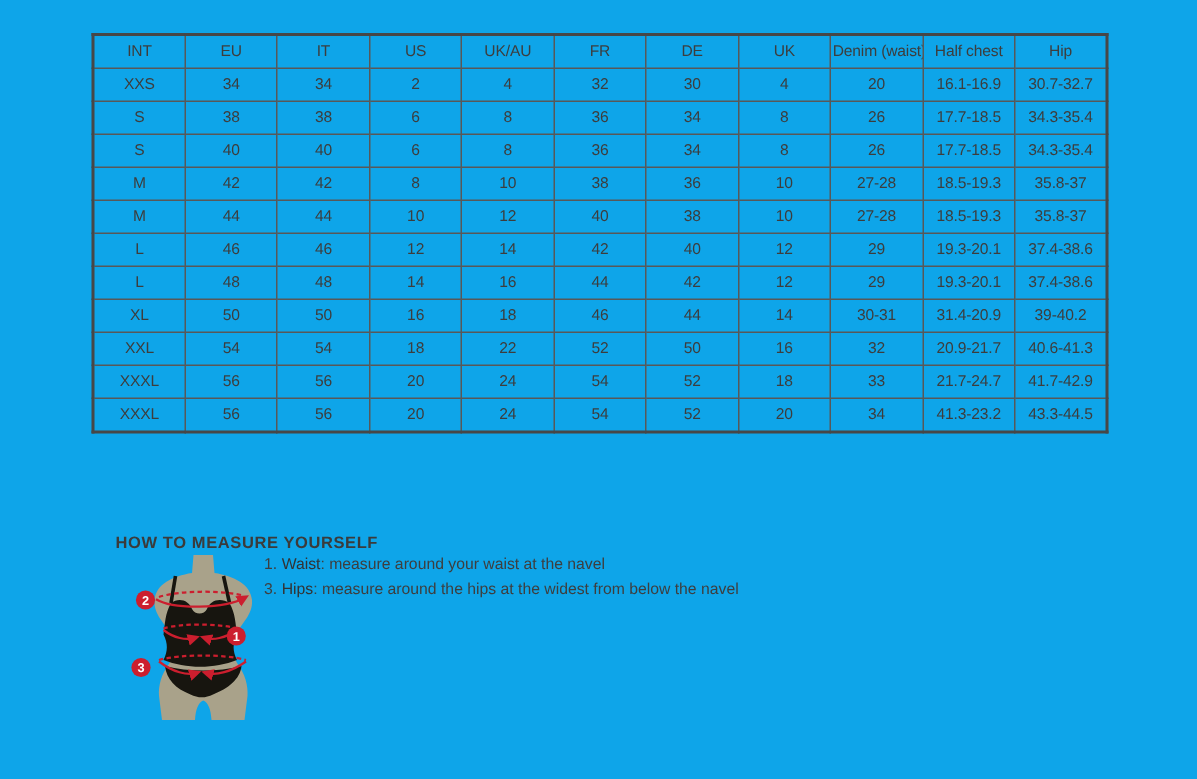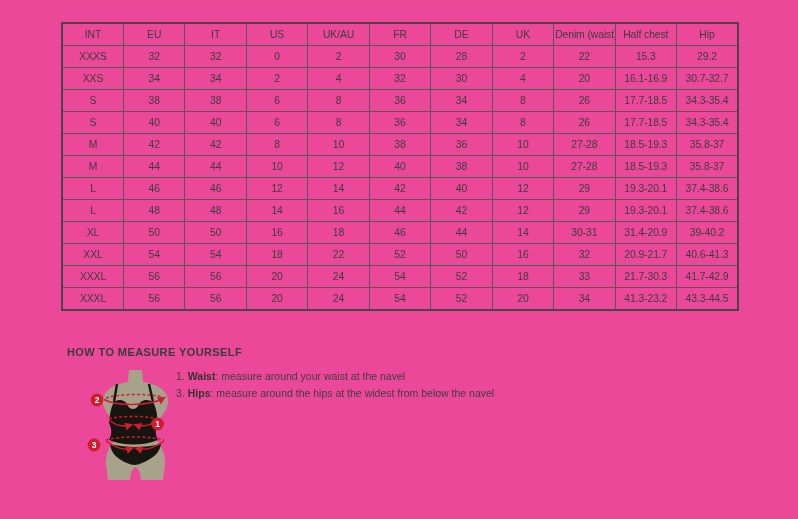--- a/index.html
+++ b/index.html
@@ -6,21 +6,21 @@
     margin: 0;
     padding: 0;
     background: #ffffff;
     font-family: "Liberation Sans", "DejaVu Sans", sans-serif;
     color: #3d3d3d;
   }
   .page {
     position: relative;
     width: 798px;
     height: 519px;
-    background: #ec4899;
+    background: #0ea5e9;
     overflow: hidden;
   }
 
   
   .size-table {
     position: absolute;
     left: 61px;
     top: 22px;
     width: 678px;
     border-collapse: collapse;
@@ -40,21 +40,21 @@
     white-space: nowrap;
     overflow: hidden;
     color: #3d3d3d;
   }
 
   
   .measure-title {
     position: absolute;
     left: 65px;
     top: 344px;
-    margin: 2px;
+    margin: 12px;
     font-size: 11px;
     font-weight: 700;
     letter-spacing: 0.4px;
     color: #3b3b3b;
   }
   .figure-wrap {
     position: absolute;
     left: 78px;
     top: 369px;
     width: 115px;
@@ -69,21 +69,21 @@
     list-style: none;
     font-size: 10.5px;
     color: #3e3e3e;
   }
   .steps li {
     line-height: 11px;
     margin-bottom: 5.5px;
     white-space: nowrap;
   }
   .steps .step-num { margin-right: 3px; }
-  .steps strong { font-weight: 700; color: #333333; }
+  .steps strong { font-weight: 400; color: #333333; }
 
   .badge-text {
     font-family: "Liberation Sans", "DejaVu Sans", sans-serif;
     font-size: 8.5px;
     font-weight: 700;
     fill: #ffffff;
   }
 </style>
 </head>
 <body>
@@ -101,33 +101,20 @@
           <th>FR</th>
           <th>DE</th>
           <th>UK</th>
           <th>Denim (waist)</th>
           <th>Half chest</th>
           <th>Hip</th>
         </tr>
     </thead>
     <tbody id="size-table-body">
         <tr>
-          <td>XXXS</td>
-          <td>32</td>
-          <td>32</td>
-          <td>0</td>
-          <td>2</td>
-          <td>30</td>
-          <td>28</td>
-          <td>2</td>
-          <td>22</td>
-          <td>15.3</td>
-          <td>29.2</td>
-        </tr>
-        <tr>
           <td>XXS</td>
           <td>34</td>
           <td>34</td>
           <td>2</td>
           <td>4</td>
           <td>32</td>
           <td>30</td>
           <td>4</td>
           <td>20</td>
           <td>16.1-16.9</td>
@@ -240,21 +227,21 @@
         <tr>
           <td>XXXL</td>
           <td>56</td>
           <td>56</td>
           <td>20</td>
           <td>24</td>
           <td>54</td>
           <td>52</td>
           <td>18</td>
           <td>33</td>
-          <td>21.7-30.3</td>
+          <td>21.7-24.7</td>
           <td>41.7-42.9</td>
         </tr>
         <tr>
           <td>XXXL</td>
           <td>56</td>
           <td>56</td>
           <td>20</td>
           <td>24</td>
           <td>54</td>
           <td>52</td>

